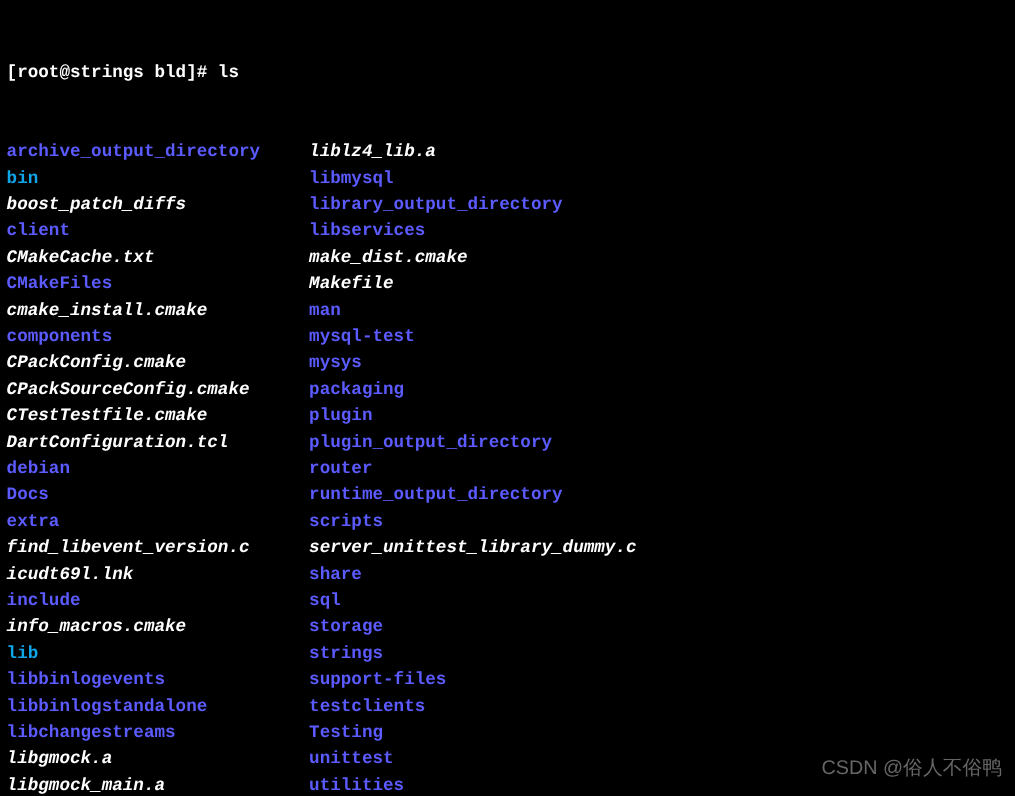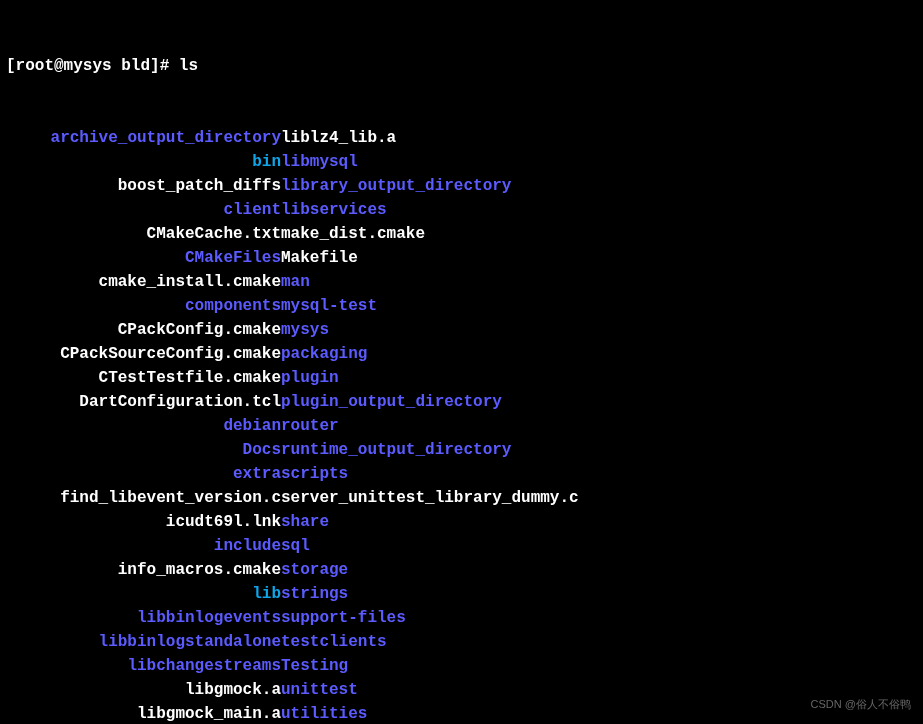--- a/index.html
+++ b/index.html
@@ -30,44 +30,44 @@
       color: #ffffff;
     }
     .dir {
       color: #5b5bff;
     }
     .symlink {
       color: #0ea5e9;
     }
     .file {
       color: #ffffff;
+      font-style: italic;
     }
     .col1 {
       display: inline-block;
       width: 275px;
       vertical-align: top;
-      text-align: right;
     }
     .col2 {
       display: inline-block;
       vertical-align: top;
     }
     .watermark {
       position: absolute;
       bottom: 12px;
       right: 12px;
       color: #888888;
-      font-size: 11px;
+      font-size: 18px;
       font-family: sans-serif;
       font-weight: normal;
       opacity: 0.75;
     }
   </style>
 </head>
 <body>
 
 <div class="terminal">
-  <span class="line"><span class="prompt-user">[root@mysys bld]# </span><span>ls</span></span>
+  <span class="line"><span class="prompt-user">[root@strings bld]# </span><span>ls</span></span>
   <div id="listing-rows"><span class="line"><span class="col1 dir">archive_output_directory</span><span class="col2 file">liblz4_lib.a</span></span><span class="line"><span class="col1 symlink">bin</span><span class="col2 dir">libmysql</span></span><span class="line"><span class="col1 file">boost_patch_diffs</span><span class="col2 dir">library_output_directory</span></span><span class="line"><span class="col1 dir">client</span><span class="col2 dir">libservices</span></span><span class="line"><span class="col1 file">CMakeCache.txt</span><span class="col2 file">make_dist.cmake</span></span><span class="line"><span class="col1 dir">CMakeFiles</span><span class="col2 file">Makefile</span></span><span class="line"><span class="col1 file">cmake_install.cmake</span><span class="col2 dir">man</span></span><span class="line"><span class="col1 dir">components</span><span class="col2 dir">mysql-test</span></span><span class="line"><span class="col1 file">CPackConfig.cmake</span><span class="col2 dir">mysys</span></span><span class="line"><span class="col1 file">CPackSourceConfig.cmake</span><span class="col2 dir">packaging</span></span><span class="line"><span class="col1 file">CTestTestfile.cmake</span><span class="col2 dir">plugin</span></span><span class="line"><span class="col1 file">DartConfiguration.tcl</span><span class="col2 dir">plugin_output_directory</span></span><span class="line"><span class="col1 dir">debian</span><span class="col2 dir">router</span></span><span class="line"><span class="col1 dir">Docs</span><span class="col2 dir">runtime_output_directory</span></span><span class="line"><span class="col1 dir">extra</span><span class="col2 dir">scripts</span></span><span class="line"><span class="col1 file">find_libevent_version.c</span><span class="col2 file">server_unittest_library_dummy.c</span></span><span class="line"><span class="col1 file">icudt69l.lnk</span><span class="col2 dir">share</span></span><span class="line"><span class="col1 dir">include</span><span class="col2 dir">sql</span></span><span class="line"><span class="col1 file">info_macros.cmake</span><span class="col2 dir">storage</span></span><span class="line"><span class="col1 symlink">lib</span><span class="col2 dir">strings</span></span><span class="line"><span class="col1 dir">libbinlogevents</span><span class="col2 dir">support-files</span></span><span class="line"><span class="col1 dir">libbinlogstandalone</span><span class="col2 dir">testclients</span></span><span class="line"><span class="col1 dir">libchangestreams</span><span class="col2 dir">Testing</span></span><span class="line"><span class="col1 file">libgmock.a</span><span class="col2 dir">unittest</span></span><span class="line"><span class="col1 file">libgmock_main.a</span><span class="col2 dir">utilities</span></span></div>
   
 </div>
 
 <div class="watermark">CSDN @俗人不俗鸭</div>
 
 </body></html>

